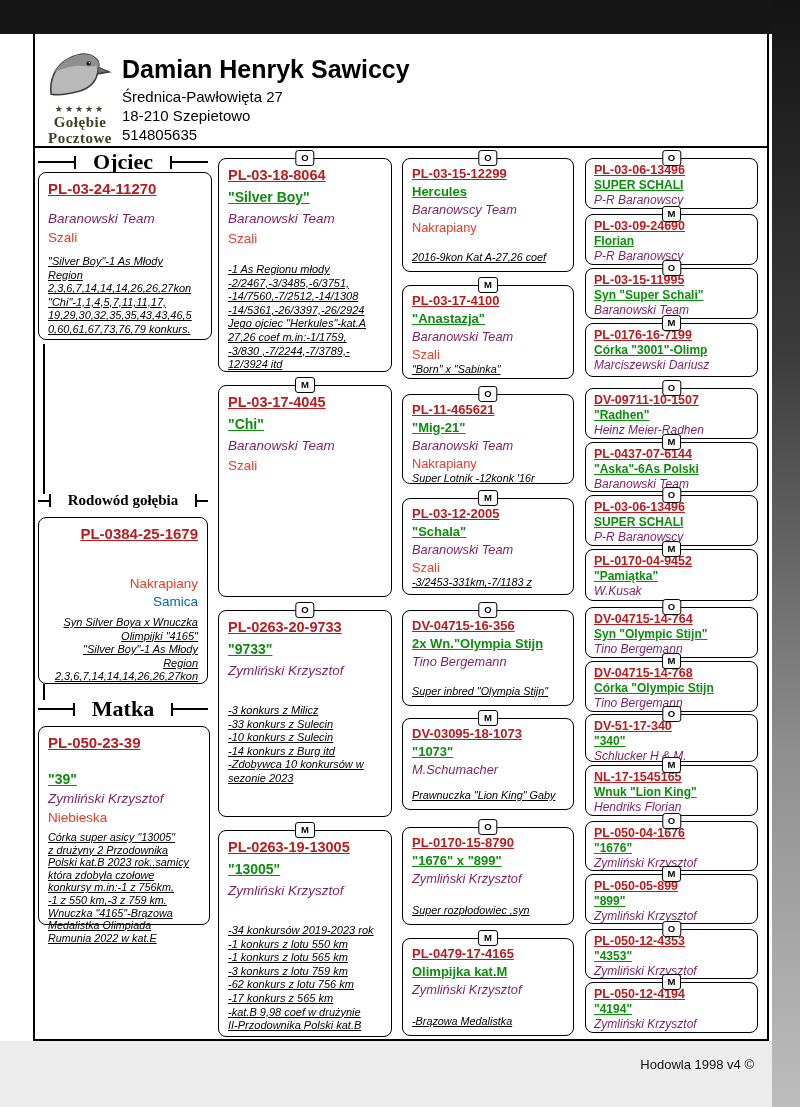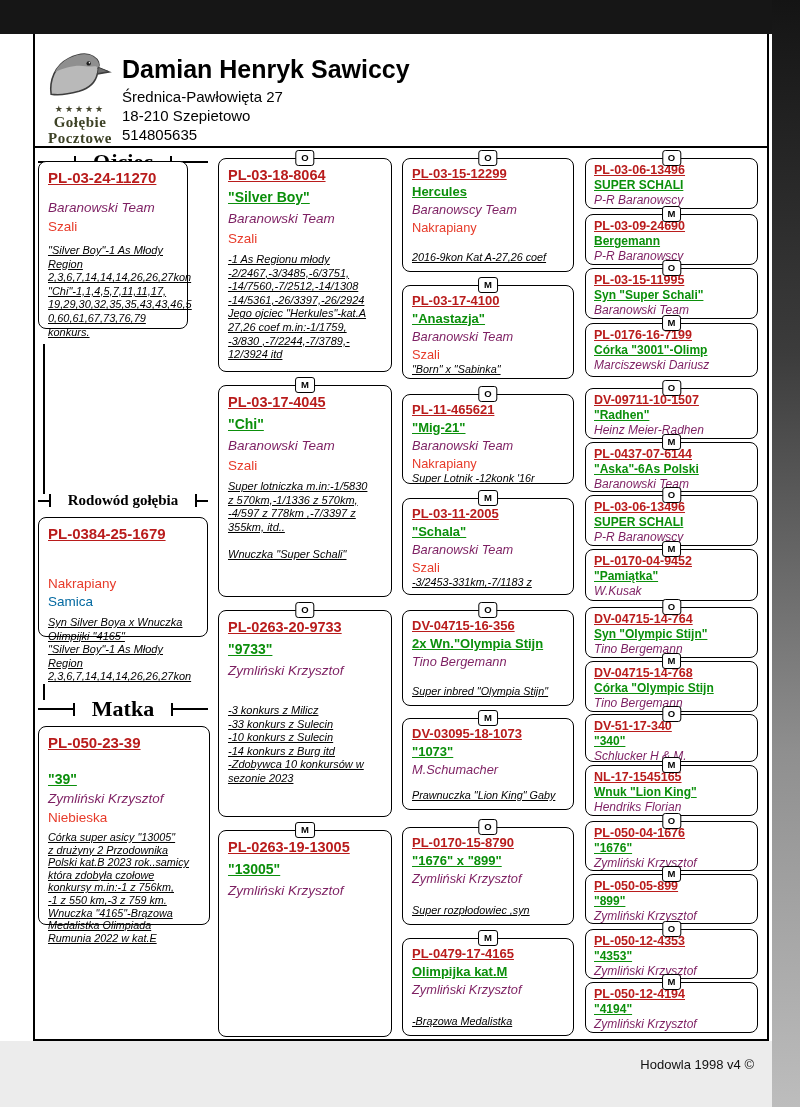--- a/index.html
+++ b/index.html
@@ -53,21 +53,21 @@
   .g1 .fancier { font-size:13.5px; line-height:17px; }
   .g1 .cword, .g1 .sexword { font-size:13.5px; line-height:17px; }
   .g1 .ach     { font-size:11px; line-height:13.6px; }
   .ach-sm      { font-size:10.8px !important; line-height:12.6px !important; }
 
   
   .g2 .ring    { font-size:14.5px; line-height:18px; margin-bottom:5px; }
   .g2 .gname   { font-size:14px;   line-height:17px; margin-bottom:4px; }
   .g2 .fancier { font-size:13.5px; line-height:17px; margin-bottom:3px; }
   .g2 .cword   { font-size:13.5px; line-height:17px; }
-  .g2 .ach     { font-size:11px; line-height:13.6px; margin-top:6px; }
+  .g2 .ach     { font-size:11px; line-height:13.6px; margin-top:16px; }
   .g2 .gap-lg  { margin-top:22px; }
 
   
   .g3 .ring    { font-size:13px;   line-height:16px; margin-bottom:2px; }
   .g3 .gname   { font-size:13px;   line-height:16px; margin-bottom:2px; }
   .g3 .fancier { font-size:12.8px; line-height:16px; margin-bottom:2px; }
   .g3 .cword   { font-size:12.8px; line-height:16px; }
   .g3 .ach     { font-size:10.8px; line-height:13px; margin-top:auto; }
 
   
@@ -110,21 +110,21 @@
   <div class="owner-line" style="top:126px;">514805635</div>
 
   <div class="gen-title title-lg" style="left:38px; top:149px; width:170px;">
     <span class="tline"></span>
       <span class="tbar"></span>
     <span class="ttext">Ojciec</span>
     <span class="tbar"></span>
       <span class="tline"></span>
   </div>
 
-  <div class="box g1" style="left:38px; top:161px; width:150px; height:168px;">
+  <div class="box g1" style="left:38px; top:172px; width:174px; height:168px;">
     <div class="ring" style="margin-bottom:12px;">PL-03-24-11270</div>
     <div class="fancier" style="margin-bottom:2px;">Baranowski Team</div>
     <div class="cword" style="margin-bottom:9px;">Szali</div>
     <div class="ach">"Silver Boy"-1 As Młody
 Region
 2,3,6,7,14,14,14,26,26,27kon
 "Chi"-1,1,4,5,7,11,11,17,
 19,29,30,32,35,35,43,43,46,5
 0,60,61,67,73,76,79 konkurs.</div>
   </div>
@@ -132,21 +132,21 @@
   <div class="vline" style="left:43px; top:344px; height:150px;"></div>
 
   <div class="gen-title title-sm" style="left:38px; top:492px; width:170px;justify-content:center;">
     <span class="tline"></span>
       <span class="tbar"></span>
     <span class="ttext">Rodowód gołębia</span>
     <span class="tbar"></span>
       <span class="tline"></span>
   </div>
 
-  <div class="box g1" style="left:38px; top:517px; width:170px; height:120px;">
+  <div class="box g1" style="left:38px; top:517px; width:170px; height:167px;text-align:right;">
     <div class="ring" style="margin-bottom:32px;">PL-0384-25-1679</div>
     <div class="cword" style="margin-bottom:1px;">Nakrapiany</div>
     <div class="sexword" style="margin-bottom:6px;">Samica</div>
     <div class="ach">Syn Silver Boya x Wnuczka
 Olimpijki "4165"
 "Silver Boy"-1 As Młody
 Region
 2,3,6,7,14,14,14,26,26,27kon</div>
   </div>
 
@@ -191,46 +191,48 @@
 -3/830 ,-7/2244,-7/3789,-
 12/3924 itd</div>
   </div>
 
   <div class="box g2" style="left:218px; top:385px; width:174px; height:212px;">
     <div class="marker">M</div>
     <div class="ring">PL-03-17-4045</div>
     <div class="gname">"Chi"</div>
     <div class="fancier">Baranowski Team</div>
     <div class="cword">Szali</div>
-    <div class="ach">Super lotniczka m.in:-1/5830
-z 570km,-1/1336 z 570km,
--4/597 z 778km ,-7/3397 z
-355km, itd..
-
-Wnuczka "Super Schali"</div>
   </div>
 
   <div class="box g2" style="left:218px; top:610px; width:174px; height:207px;">
     <div class="marker">O</div>
     <div class="ring">PL-0263-20-9733</div>
     <div class="gname">"9733"</div>
     <div class="fancier">Zymliński Krzysztof</div>
     <div class="ach gap-lg">-3 konkurs z Milicz
 -33 konkurs z Sulecin
 -10 konkurs z Sulecin
 -14 konkurs z Burg itd
 -Zdobywca 10 konkursów w
 sezonie 2023</div>
   </div>
 
   <div class="box g2" style="left:218px; top:830px; width:174px; height:207px;">
     <div class="marker">M</div>
     <div class="ring">PL-0263-19-13005</div>
     <div class="gname">"13005"</div>
     <div class="fancier">Zymliński Krzysztof</div>
+    <div class="ach gap-lg">-34 konkursów 2019-2023 rok
+-1 konkurs z lotu 550 km
+-1 konkurs z lotu 565 km
+-3 konkurs z lotu 759 km
+-62 konkurs z lotu 756 km
+-17 konkurs z 565 km
+-kat.B 9,98 coef w drużynie
+II-Przodownika Polski kat.B</div>
   </div>
 
   <div class="box g3" style="left:402px; top:158px; width:172px; height:114px;">
     <div class="marker">O</div>
     <div class="ring">PL-03-15-12299</div>
     <div class="gname">Hercules</div>
     <div class="fancier">Baranowscy Team</div>
     <div class="cword">Nakrapiany</div>
     <div class="ach">2016-9kon Kat A-27,26 coef</div>
   </div>
@@ -248,21 +250,21 @@
     <div class="marker">O</div>
     <div class="ring">PL-11-465621</div>
     <div class="gname">"Mig-21"</div>
     <div class="fancier">Baranowski Team</div>
     <div class="cword">Nakrapiany</div>
     <div class="ach">Super Lotnik -12konk '16r</div>
   </div>
 
   <div class="box g3" style="left:402px; top:498px; width:172px; height:97px;">
     <div class="marker">M</div>
-    <div class="ring">PL-03-11-2005</div>
+    <div class="ring">PL-03-12-2005</div>
     <div class="gname">"Schala"</div>
     <div class="fancier">Baranowski Team</div>
     <div class="cword">Szali</div>
     <div class="ach">-3/2453-331km,-7/1183 z</div>
   </div>
 
   <div class="box g3" style="left:402px; top:610px; width:172px; height:96px;">
     <div class="marker">O</div>
     <div class="ring">DV-04715-16-356</div>
     <div class="gname">2x Wn."Olympia Stijn</div>
@@ -296,21 +298,21 @@
 
   <div class="box g4" style="left:585px; top:158px; width:173px; height:51px;">
     <div class="marker">O</div>
     <div class="ring">PL-03-06-13496</div>
     <div class="gname">SUPER SCHALI</div>
     <div class="fancier">P-R Baranowscy</div>
   </div>
   <div class="box g4" style="left:585px; top:214px; width:173px; height:51px;">
     <div class="marker">M</div>
     <div class="ring">PL-03-09-24690</div>
-    <div class="gname">Bergemann</div>
+    <div class="gname">Florian</div>
     <div class="fancier">P-R Baranowscy</div>
   </div>
   <div class="box g4" style="left:585px; top:268px; width:173px; height:51px;">
     <div class="marker">O</div>
     <div class="ring">PL-03-15-11995</div>
     <div class="gname">Syn "Super Schali"</div>
     <div class="fancier">Baranowski Team</div>
   </div>
   <div class="box g4" style="left:585px; top:323px; width:173px; height:54px;">
     <div class="marker">M</div>

